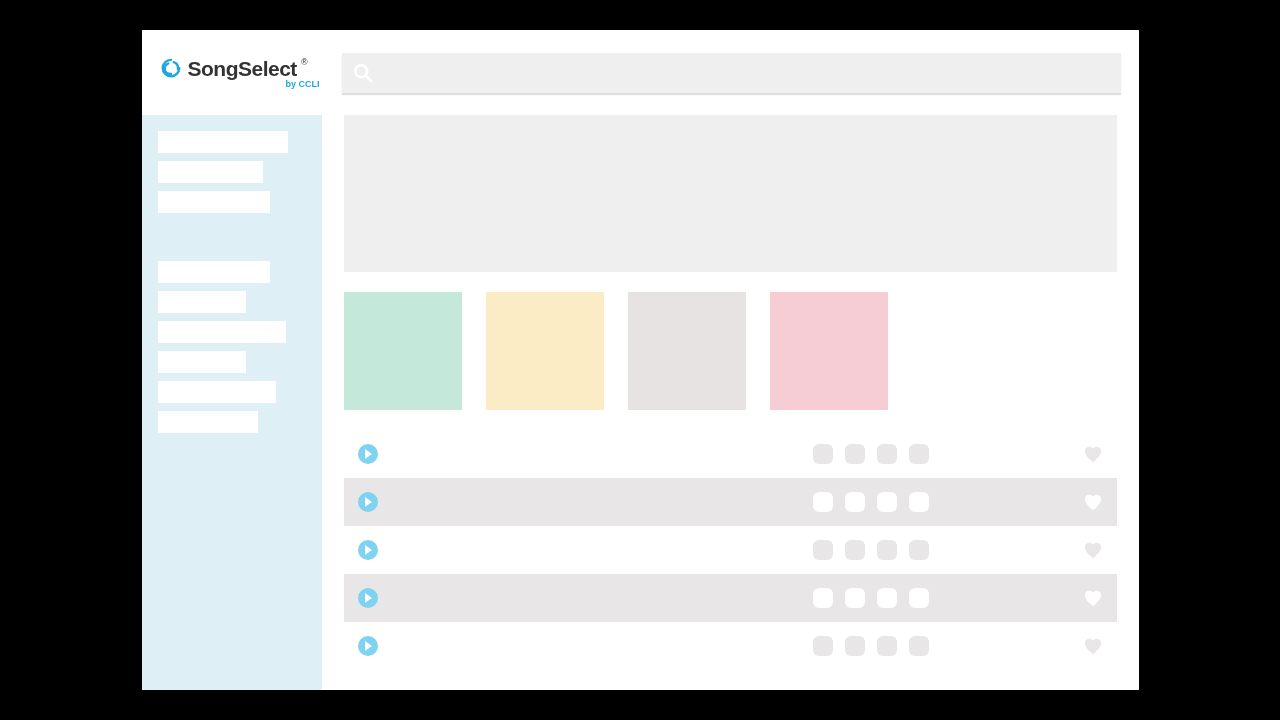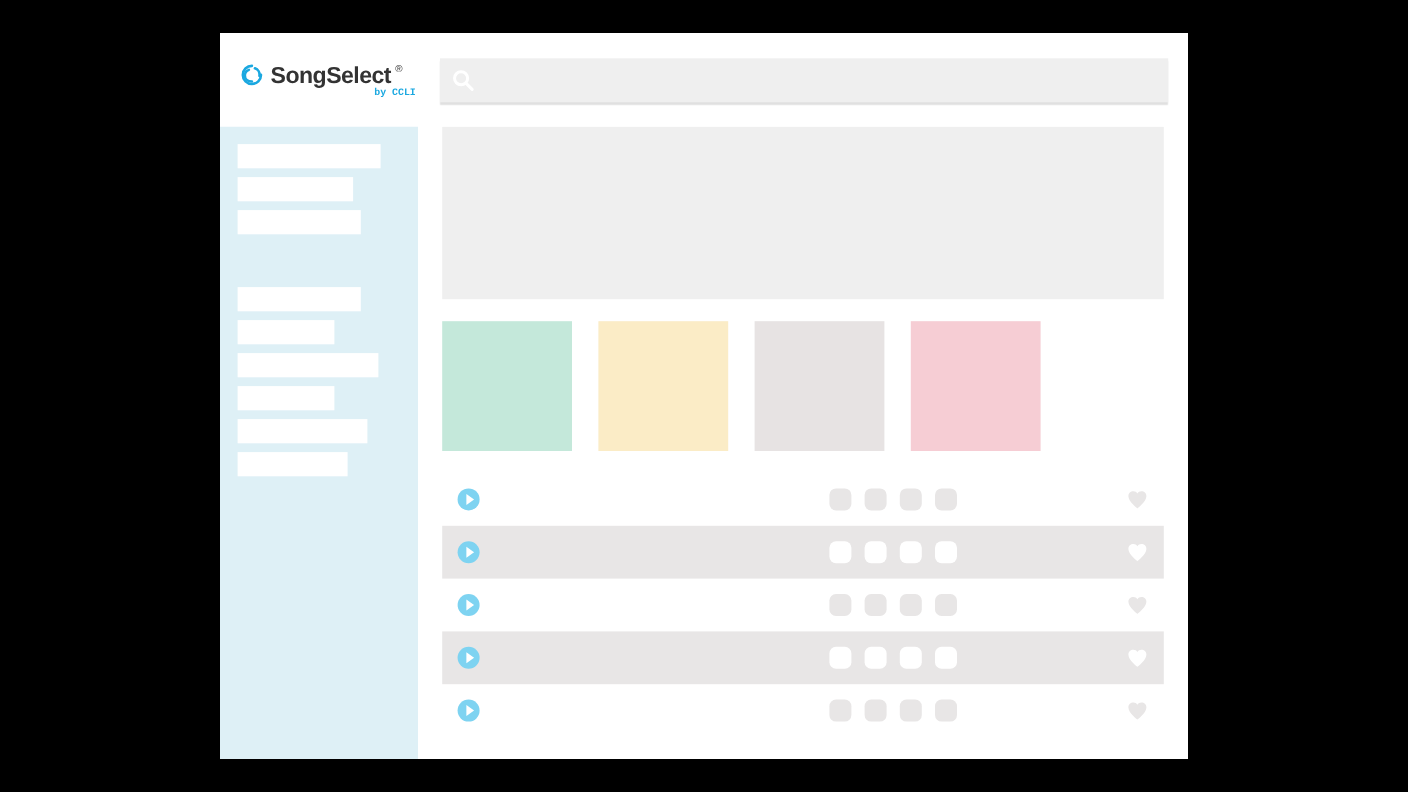--- a/index.html
+++ b/index.html
@@ -6,21 +6,21 @@
 body {
   background: #000;
   width: 1280px;
   height: 720px;
   display: flex;
   align-items: center;
   justify-content: center;
   font-family: Arial, Helvetica, sans-serif;
 }
 .app-window {
-  width: 880px;
+  width: 997px;
   height: 660px;
   background: #fff;
   display: flex;
   flex-direction: column;
   overflow: hidden;
 }
 .header {
   height: 85px;
   display: flex;
   align-items: center;
@@ -54,21 +54,20 @@
   color: #333;
   align-self: flex-start;
   margin-left: -2px;
 }
 .logo-sub {
   font-size: 9px;
   color: #1ba8e0;
   font-weight: 600;
   align-self: flex-end;
   margin-top: -2px;
-  font-family: Liberation Mono, monospace;
 }
 .search-bar {
   flex: 1;
   height: 40px;
   background: #efefef;
   display: flex;
   align-items: center;
   padding: 0 10px;
   box-shadow: 0 2px 1px rgba(0,0,0,0.12);
 }

